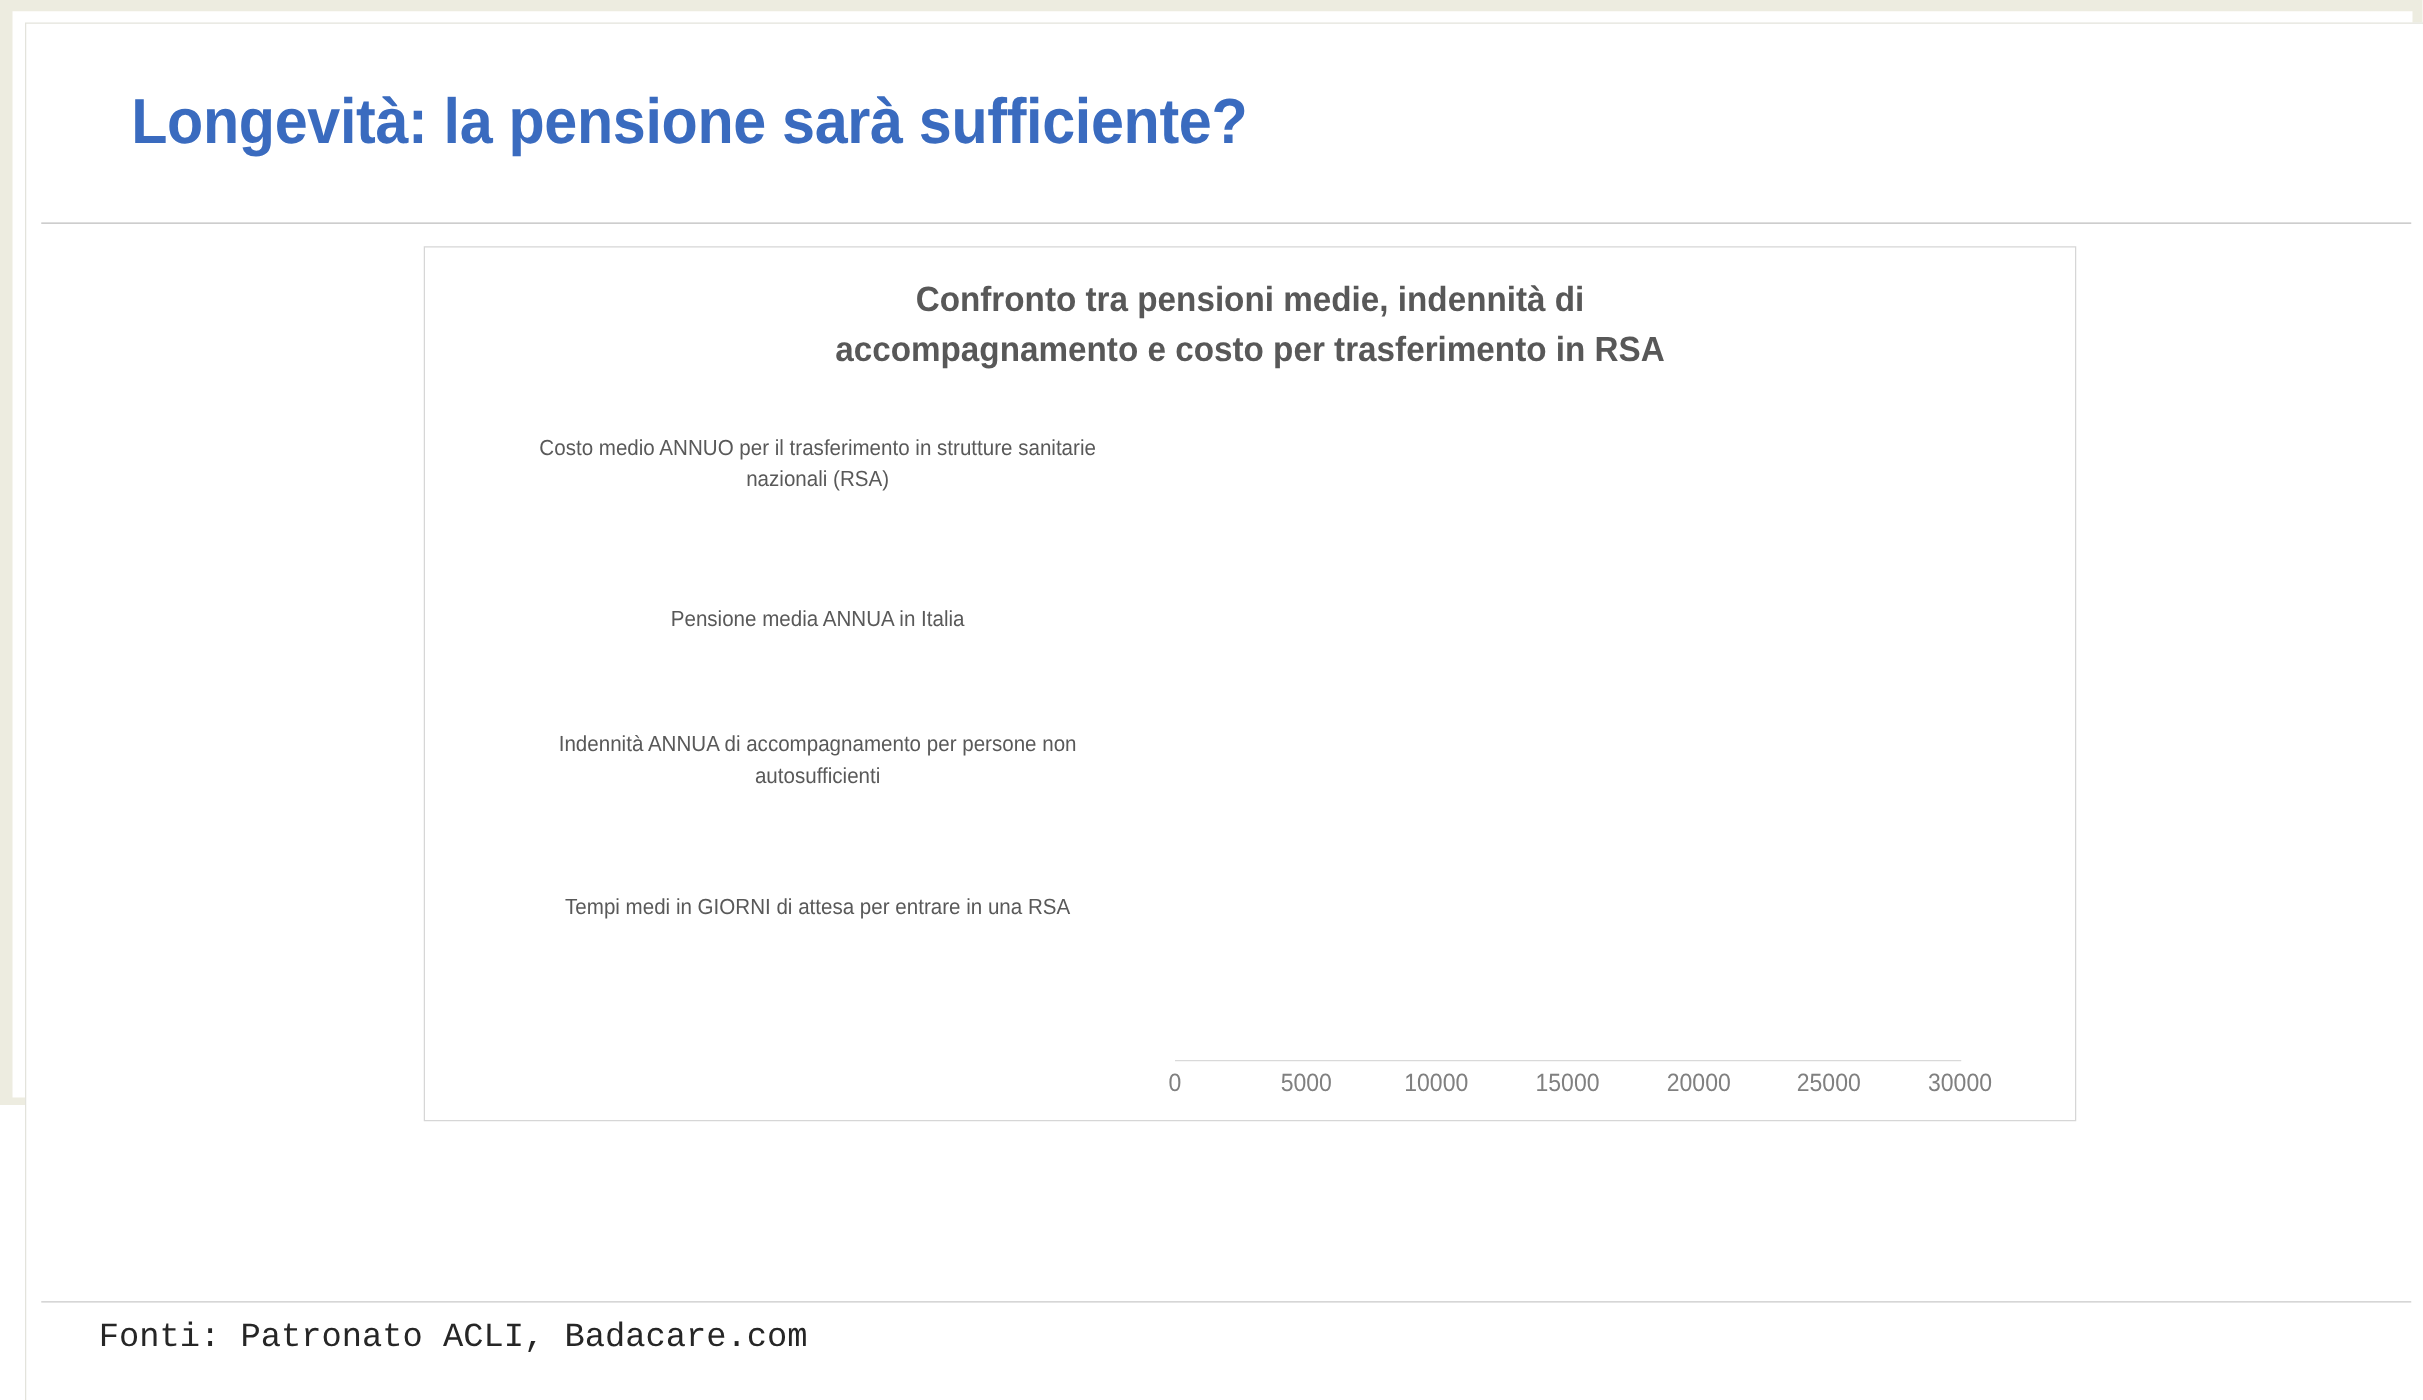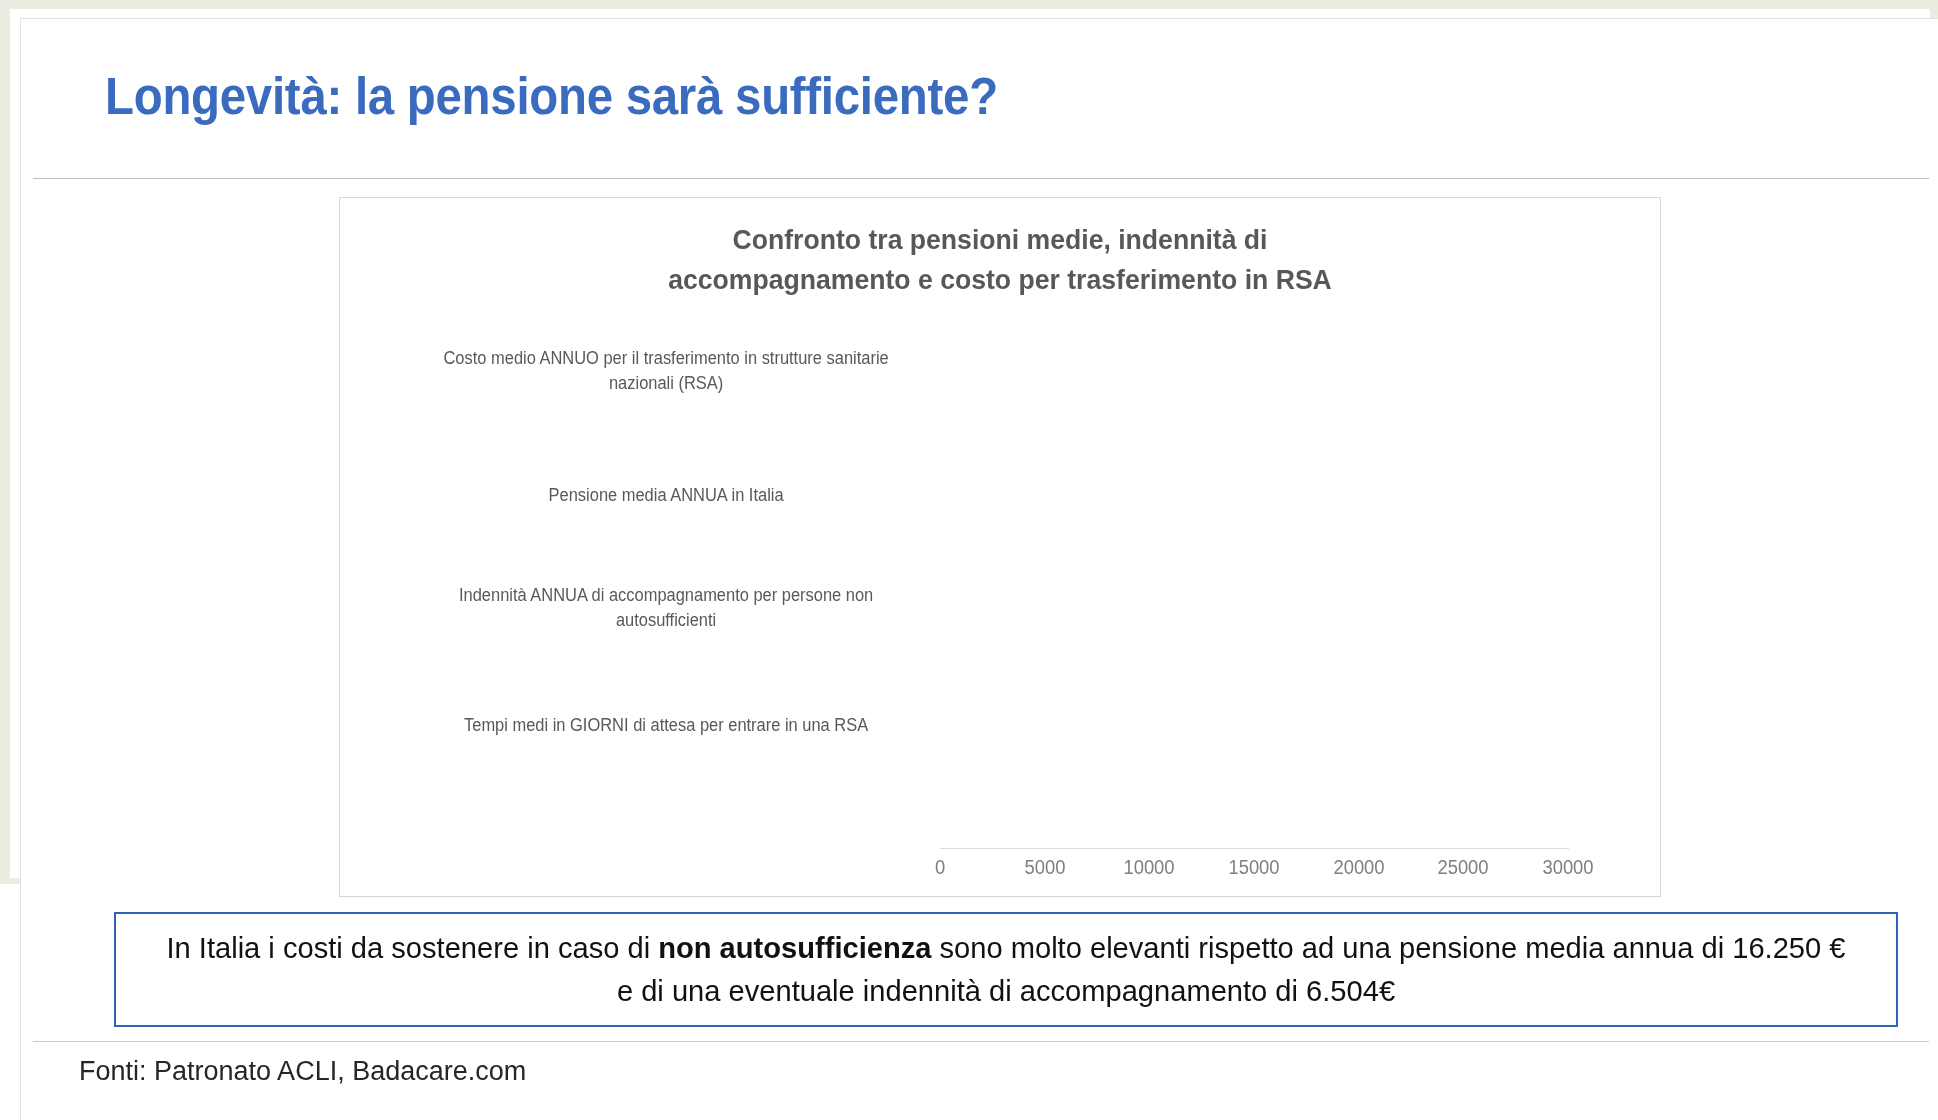--- a/index.html
+++ b/index.html
@@ -77,21 +77,21 @@
 
   
   .plot{
     position:absolute;
     left:0;top:130px;
     width:1322px;height:568px;
   }
   
   .cat-col{
     position:absolute;
-    left:12px;top:0;
+    left:0;top:0;
     width:592px;height:520px;
   }
   .cat-label{
     position:absolute;
     right:10px;
     width:570px;
     text-align:center;
     font-size:17.5px;
     line-height:1.45;
     color:#595959;
@@ -186,21 +186,21 @@
     position:absolute;
     left:12px;top:1022px;
     width:1896px;height:1px;
     background:#c9c9c9;
   }
   .footer-text{
     position:absolute;
     left:58px;top:1037px;
     font-size:27px;
     color:#262626;
-    font-family:Liberation Sans, sans-serif;
+    font-family:Liberation Mono, monospace;
   }
 </style>
 </head>
 <body>
 
 <div class="slide-frame">
   <div class="inner-sheet">
 
     <div class="title-band">
       <div class="slide-title">Longevità: la pensione sarà sufficiente?</div>
@@ -240,21 +240,18 @@
           <span class="tick" style="left:209.3px">10000</span>
           <span class="tick" style="left:314px">15000</span>
           <span class="tick" style="left:418.7px">20000</span>
           <span class="tick" style="left:523.3px">25000</span>
           <span class="tick" style="left:628px">30000</span>
         </div>
 
       </div>
     </div>
 
-    <div class="callout">
-      <div class="callout-text"><span>In Italia i costi da sostenere in caso di </span><b>non autosufficienza</b><span> sono molto elevanti rispetto ad una pensione media annua di 16.250 € e di una eventuale indennità di accompagnamento di 6.504€</span></div>
-    </div>
 
     <div class="footer-rule"></div>
     <div class="footer-text">Fonti: Patronato ACLI, Badacare.com</div>
 
   </div>
 </div>
 
 </body></html>

